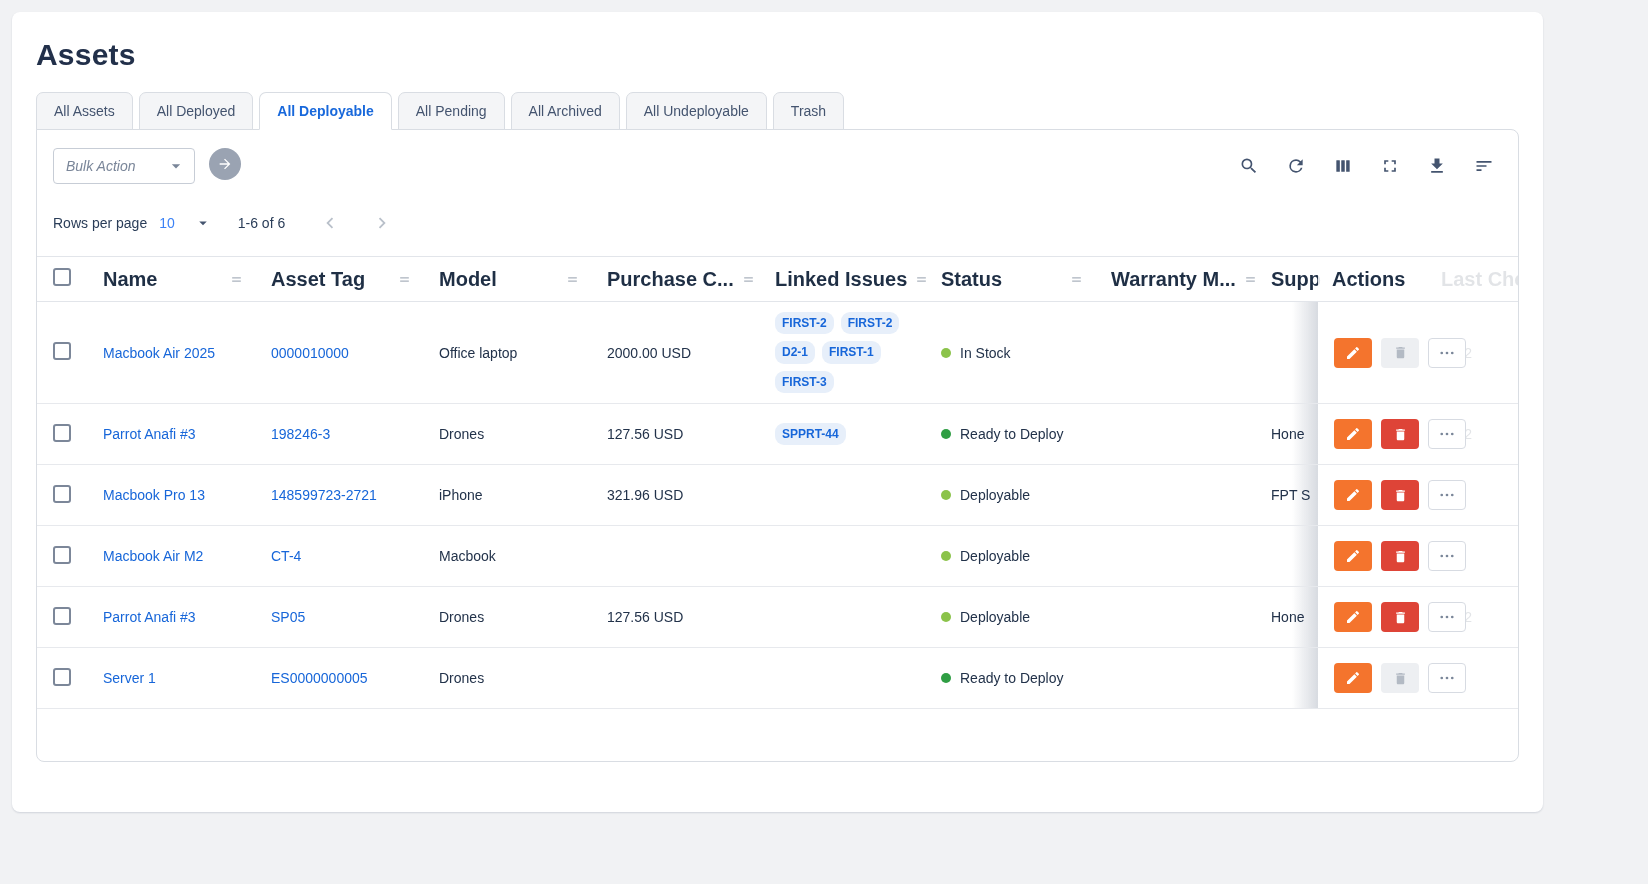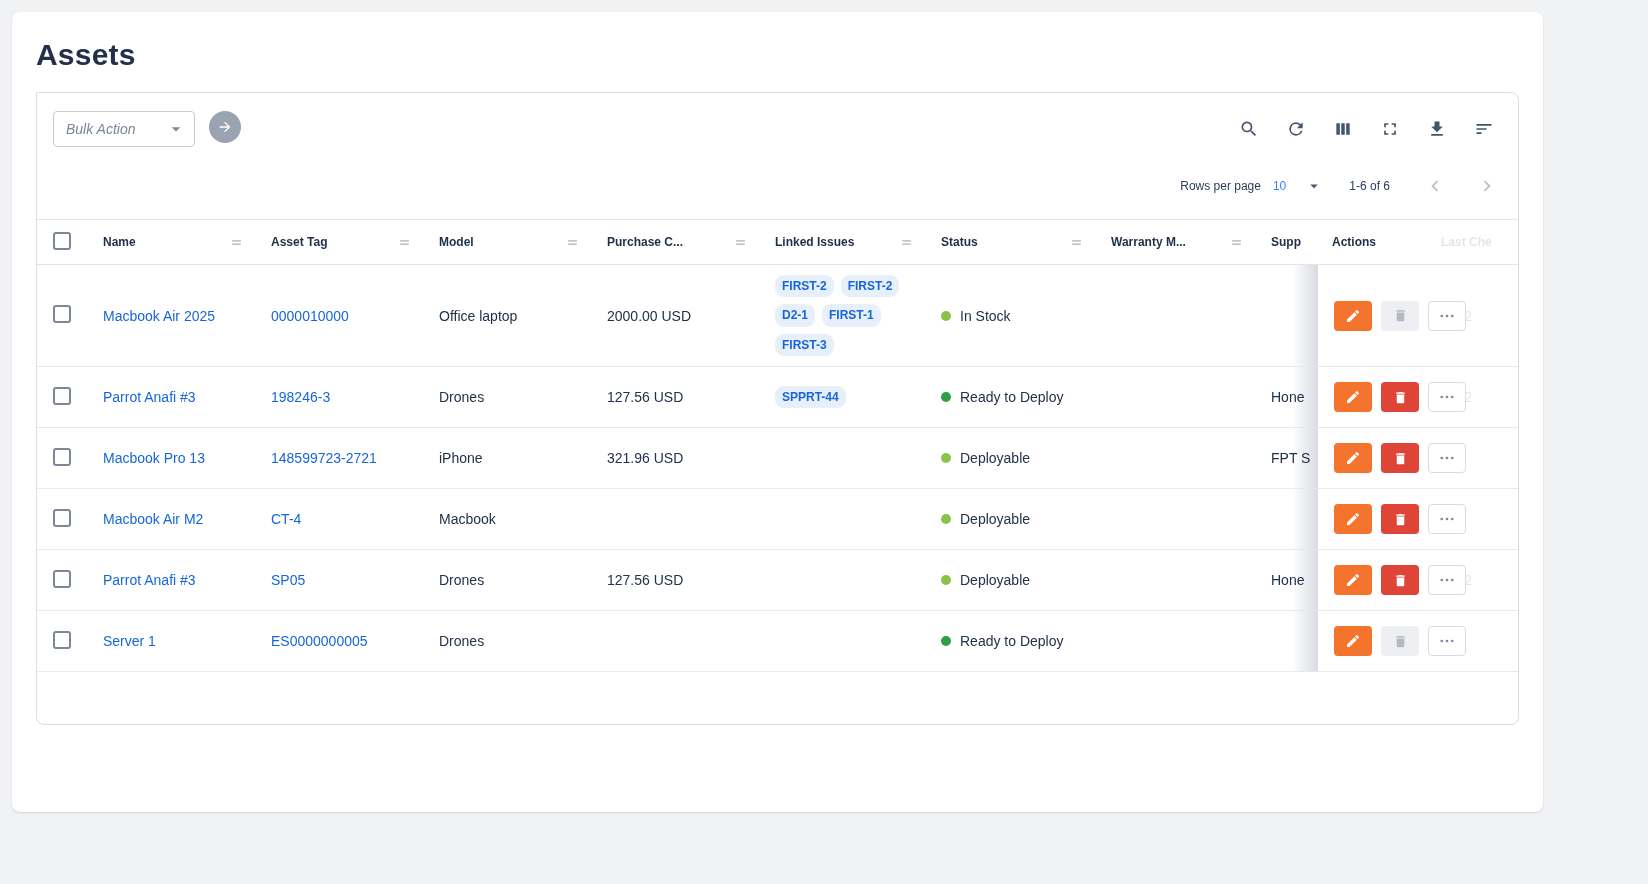--- a/index.html
+++ b/index.html
@@ -54,35 +54,35 @@
   }
   .bulk-select .ph { font-style: italic; color: #7a8699; font-size: 14px; }
   .circle-btn {
     width: 32px; height: 32px; border-radius: 50%; border: none; background: #9aa3b2;
     display: flex; align-items: center; justify-content: center; cursor: pointer;
   }
   .icon-row { display: flex; align-items: center; gap: 27px; padding-right: 8px; }
   .tool-icon { color: #44546f; cursor: pointer; display: inline-flex; }
   
   .pagination {
-    display: flex; justify-content: flex-end; align-items: center;
-    padding: 14px 20px 22px 16px; color: #2a3d58; font-size: 12px;
+    display: flex; justify-content: flex-start; align-items: center;
+    padding: 14px 20px 22px 16px; color: #2a3d58; font-size: 14px;
   }
   .rpp-label { margin-right: 12px; }
   .rpp-select { display: inline-flex; align-items: center; gap: 19px; cursor: pointer; color: #3b82f6; }
   .page-range { margin-left: 26px; }
   .pg-nav { display: inline-flex; gap: 30px; margin-left: 34px; }
   .pg-btn { color: #b9c0ca; cursor: pointer; display: inline-flex; }
   
   .table-scroll { overflow-x: hidden; width: 100%; }
   table.assets {
     width: 1830px; table-layout: fixed; border-collapse: separate; border-spacing: 0;
   }
   th {
-    text-align: left; font-weight: 700; font-size: 12px; color: #1f2f45;
+    text-align: left; font-weight: 700; font-size: 20px; color: #1f2f45;
     height: 46px; padding: 0 14px; border-top: 1px solid #e2e5ea; border-bottom: 1px solid #e2e5ea;
     background: #fff; white-space: nowrap; overflow: hidden; text-overflow: ellipsis;
   }
   .hcell { display: flex; align-items: center; justify-content: space-between; }
   .drag-handle { color: #aab2bd; display: inline-flex; cursor: grab; flex: none; margin-left: 8px; }
   td {
     height: 61px; padding: 10px 14px; border-bottom: 1px solid #e7e9ed;
     vertical-align: middle; font-size: 14px; color: #22324a; white-space: nowrap;
   }
   .cb {
@@ -122,20 +122,29 @@
 </style>
 </head>
 <body>
 
 <div class="card">
 
   <div class="card-header">
     <div class="page-title">Assets</div>
   </div>
 
+  <div class="tabs">
+    <div class="tab">All Assets</div>
+    <div class="tab">All Deployed</div>
+    <div class="tab active">All Deployable</div>
+    <div class="tab">All Pending</div>
+    <div class="tab">All Archived</div>
+    <div class="tab">All Undeployable</div>
+    <div class="tab">Trash</div>
+  </div>
 
   <div class="panel">
 
     <div class="toolbar">
       <div class="toolbar-left">
         <div class="bulk-select">
           <span class="ph">Bulk Action</span>
           <span style="display:inline-flex;color:#7a8699;">
             <svg width="20" height="20" viewBox="0 0 24 24" fill="currentColor">
                 <path d="M7 10l5 5 5-5z"></path>

